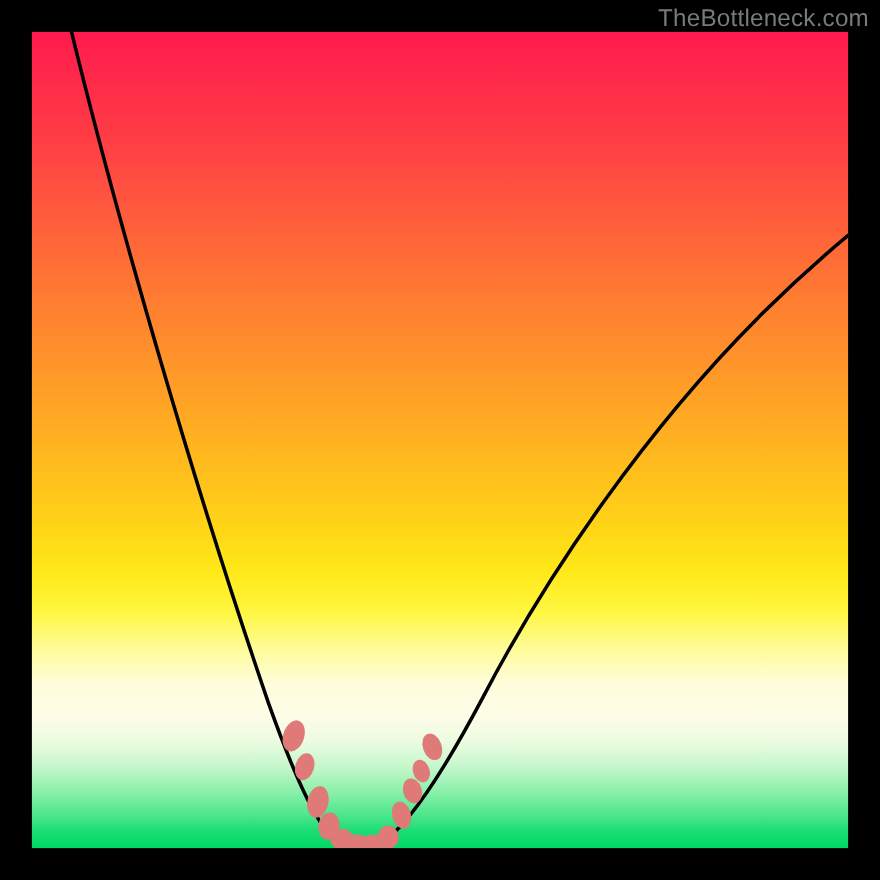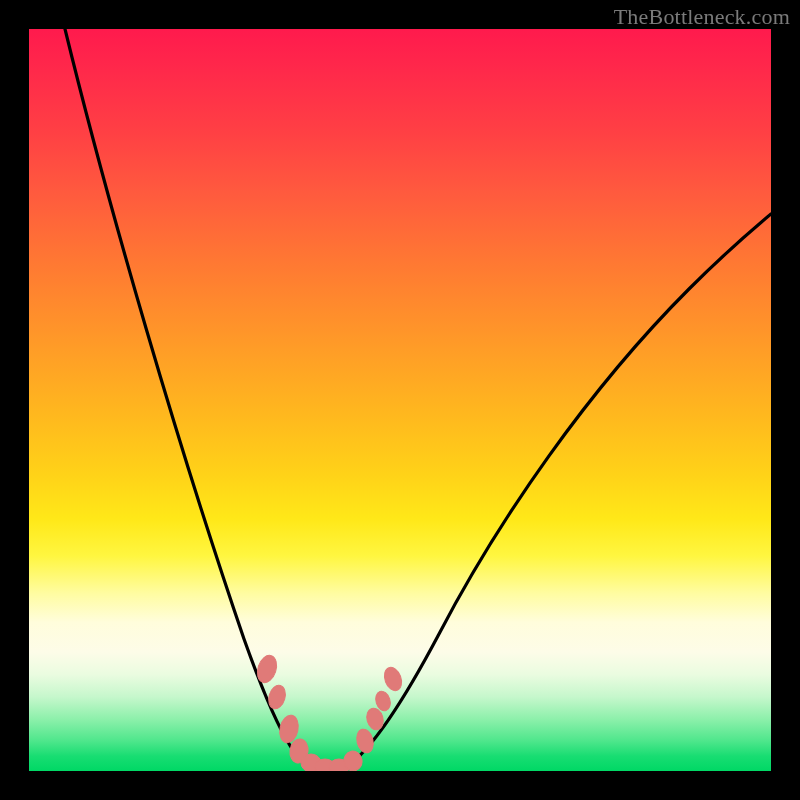--- a/index.html
+++ b/index.html
@@ -48,21 +48,20 @@
   }
   .watermark {
     position: absolute;
     top: 4px;
     right: 10px;
     color: #7a7a7a;
     font-size: 22px;
     font-weight: 500;
     letter-spacing: 0.2px;
     user-select: none;
-    font-family: Liberation Serif, serif;
   }
   svg.curves {
     position: absolute;
     left: 0;
     top: 0;
     width: 742px;
     height: 742px;
   }
 </style>
 </head>

